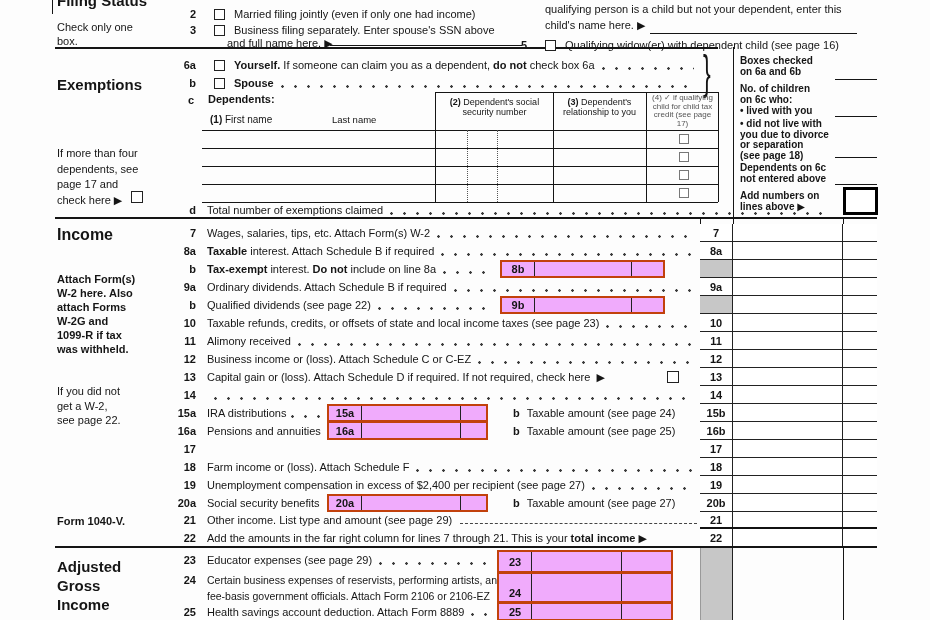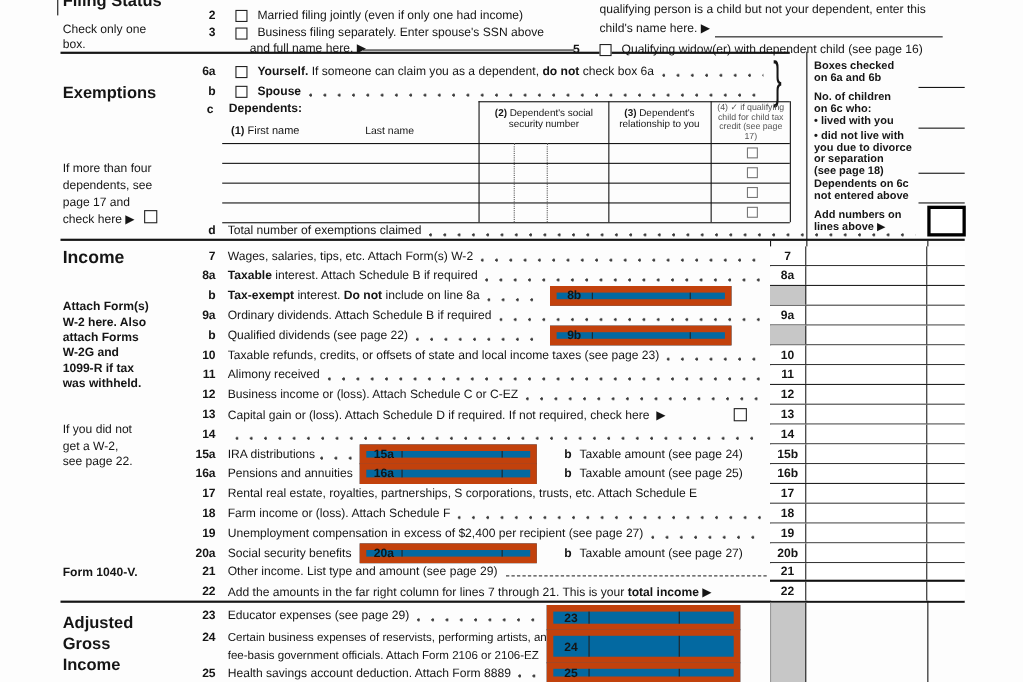--- a/index.html
+++ b/index.html
@@ -24,21 +24,21 @@
   .txt { white-space: pre; }
   .lead { flex: 1 1 0; min-width: 0; height: 3px; align-self: flex-end; margin: 0 6px 4px 7px;
           background-image: radial-gradient(circle at 1.5px 1.5px, #3c3c3c 1.1px, transparent 1.5px);
           background-size: 13px 3px; background-repeat: repeat-x; }
   .dash { flex: 1 1 0; min-width: 0; height: 0; border-bottom: 1.5px dashed #444; align-self: flex-end; margin: 0 3px 5px 8px; }
   .grow { position: absolute; left: 700px; width: 177px; display: flex; border-bottom: 1px solid #222; background: #fff; }
   .gnum { width: 33px; border-right: 1px solid #222; display: flex; align-items: center; justify-content: center; font-weight: bold; }
   .gamt { width: 110px; border-right: 1px solid #222; }
   .gcent { flex: 1; }
   .gray { background: #c7c7c7; }
-  .sbox { position: absolute; display: flex; border: 6px solid #c2410c; background: #0369a1; }
+  .sbox { position: absolute; display: flex; border: 2px solid #c2410c; background: #f0abfc; }
   .slab { width: 33px; border-right: 1px solid #222; display: flex; align-items: center; justify-content: center; font-weight: bold; }
   .samt { flex: 1; }
   .scent { border-left: 1px solid #222; }
   .c32 { width: 32px; } .c26 { width: 26px; } .c50 { width: 50px; }
   .note10 { font-size: 10px; font-weight: bold; line-height: 10.5px; }
   .hdr { font-size: 15px; font-weight: bold; }
   .btx { position: absolute; left: 513px; height: 18px; display: flex; align-items: center; gap: 7px; font-size: 11px; }
   .thead { position: absolute; text-align: center; font-size: 9px; line-height: 10px; }
 </style>
 </head>
@@ -223,21 +223,20 @@
     <span class="num">15a</span>
     <span class="txt">IRA distributions</span>
     <span class="lead" style="margin:0 2px 4px 5px"></span>
   </div>
   <div class="irow w160" style="top:422px">
     <span class="num">16a</span>
     <span class="txt">Pensions and annuities</span>
   </div>
   <div class="irow w535" style="top:440px">
     <span class="num">17</span>
-    <span class="txt">Rental real estate, royalties, partnerships, S corporations, trusts, etc. Attach Schedule E</span>
   </div>
   <div class="irow w535" style="top:458px">
     <span class="num">18</span>
     <span class="txt">Farm income or (loss). Attach Schedule F</span>
     <span class="lead"></span>
   </div>
   <div class="irow w535" style="top:476px">
     <span class="num">19</span>
     <span class="txt">Unemployment compensation in excess of $2,400 per recipient (see page 27)</span>
     <span class="lead"></span>

